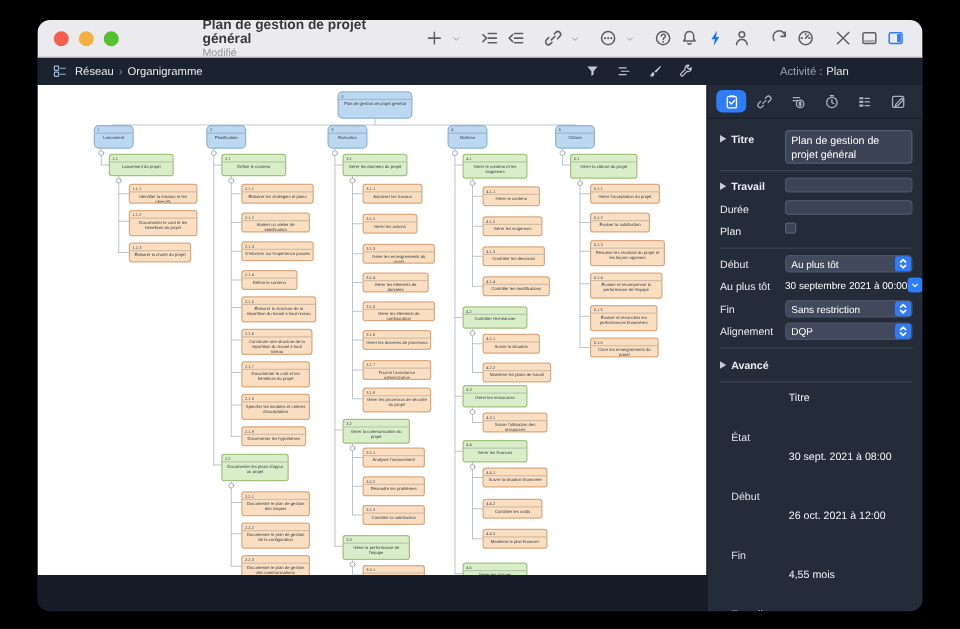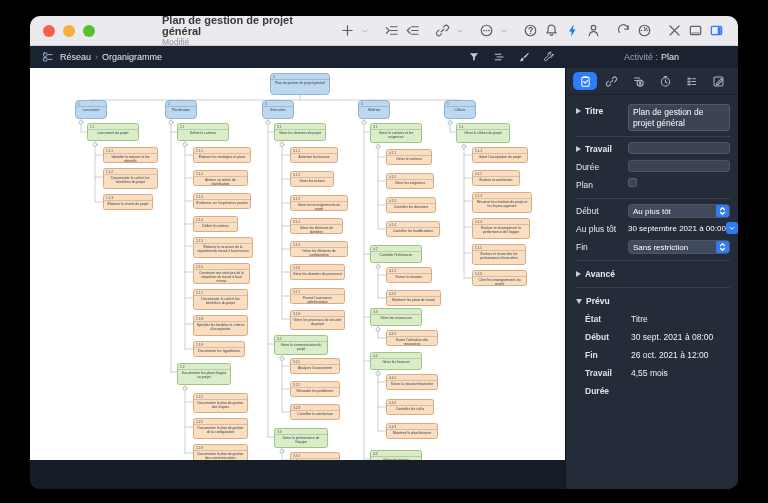--- a/index.html
+++ b/index.html
@@ -63,21 +63,21 @@
   .tabbar{height:27px;display:flex;align-items:center;justify-content:space-around;padding:0 6px;border-bottom:1px solid #1b212c;}
   .tab{width:24px;height:18px;border-radius:5px;display:flex;align-items:center;justify-content:center;color:#aab2c0;cursor:default;}
   .tab.selected{background:var(--accent,#2e7cf7);color:#fff;}
   .tab svg{width:13px;height:13px;}
   .insp-rows{padding:6px 8px 0 10px;flex:1;overflow:hidden;}
   .insp-row{display:flex;align-items:flex-start;margin:3px 0;min-height:15px;}
   .insp-row.section{margin:6px 0 3px 0;}
   .insp-label{width:52px;flex:none;font-size:8.5px;color:#e9ebf0;display:flex;align-items:center;padding-top:2px;}
   .insp-label.bold{font-weight:bold;}
   .insp-row.static{padding-left:9px;}
-  .insp-row.static .insp-label{width:46px;color:#dde1e8;font-weight:bold;}
+  .insp-row.static .insp-label{width:46px;color:#dde1e8;font-weight:normal;margin-top:32px;}
   .insp-value{font-size:8.5px;color:#f1f3f7;padding-top:2px;}
   .tri{width:0;height:0;margin-right:4px;flex:none;}
   .tri.right{border-top:3.5px solid transparent;border-bottom:3.5px solid transparent;border-left:5px solid #c7ccd6;}
   .tri.down{border-left:3.5px solid transparent;border-right:3.5px solid transparent;border-top:5px solid #c7ccd6;}
   .insp-ctl{flex:1;display:flex;align-items:center;}
   .f-textarea{width:100%;min-height:27px;background:#3c4354;border:1px solid #525b6d;border-radius:3px;
     font-size:8.5px;color:#fff;padding:2px 4px;line-height:1.25;}
   .f-input{width:100%;height:12px;background:#3c4354;border:1px solid #4c5466;border-radius:3px;}
   .f-checkbox{width:9px;height:9px;background:#3c4354;border:1px solid #565f72;border-radius:2px;}
   .f-select{width:100%;height:14px;background:#414a5c;border:1px solid #4c5466;border-radius:3.5px;
@@ -652,34 +652,43 @@
               <div class="f-select">
                 <span class="sel-v">Sans restriction</span>
                 <span class="sel-stepper">
                   <svg viewBox="0 0 8 12">
                     <path d="M1.6 4.4L4 2l2.4 2.4M1.6 7.6L4 10l2.4-2.4"></path>
                   </svg>
                 </span>
               </div>
             </div>
           </div>
+          <div class="insp-row">
+            <div class="insp-label">
+              <span>Alignement</span>
+            </div>
+            <div class="insp-ctl">
+              <div class="f-select">
+                <span class="sel-v">DQP</span>
+                <span class="sel-stepper">
+                  <svg viewBox="0 0 8 12">
+                    <path d="M1.6 4.4L4 2l2.4 2.4M1.6 7.6L4 10l2.4-2.4"></path>
+                  </svg>
+                </span>
+              </div>
+            </div>
+          </div>
           <div class="insp-divider"></div>
           <div class="insp-row section">
             <div class="insp-label bold">
               <span class="tri right"></span>
               <span>Avancé</span>
             </div>
           </div>
           <div class="insp-divider"></div>
-          <div class="insp-row section">
-            <div class="insp-label bold">
-              <span class="tri down"></span>
-              <span>Prévu</span>
-            </div>
-          </div>
           <div class="insp-row static">
             <div class="insp-label">
               <span>État</span>
             </div>
             <div class="insp-value">Titre</div>
           </div>
           <div class="insp-row static">
             <div class="insp-label">
               <span>Début</span>
             </div>

